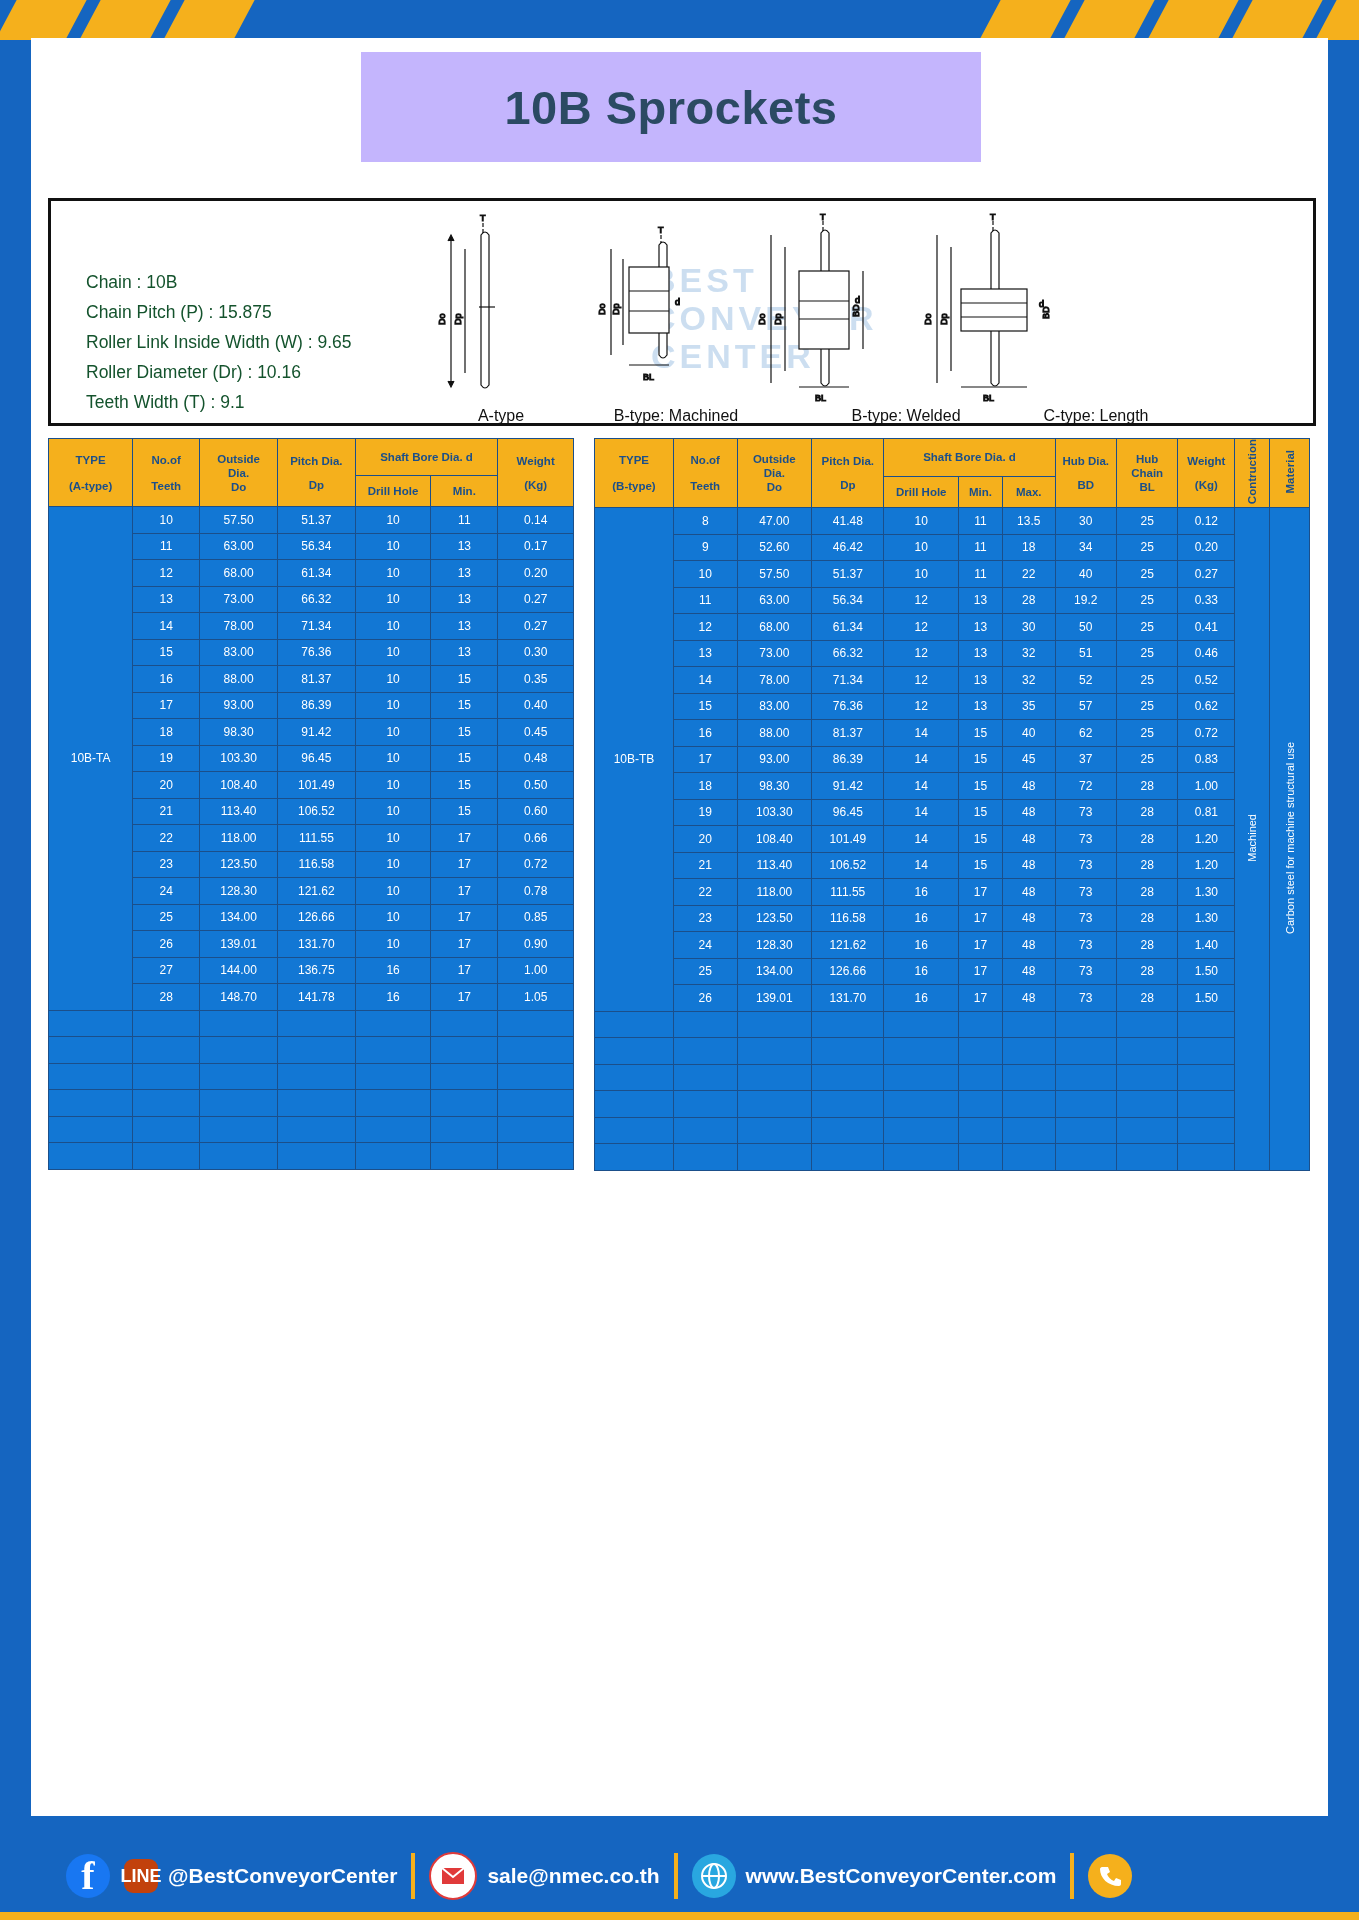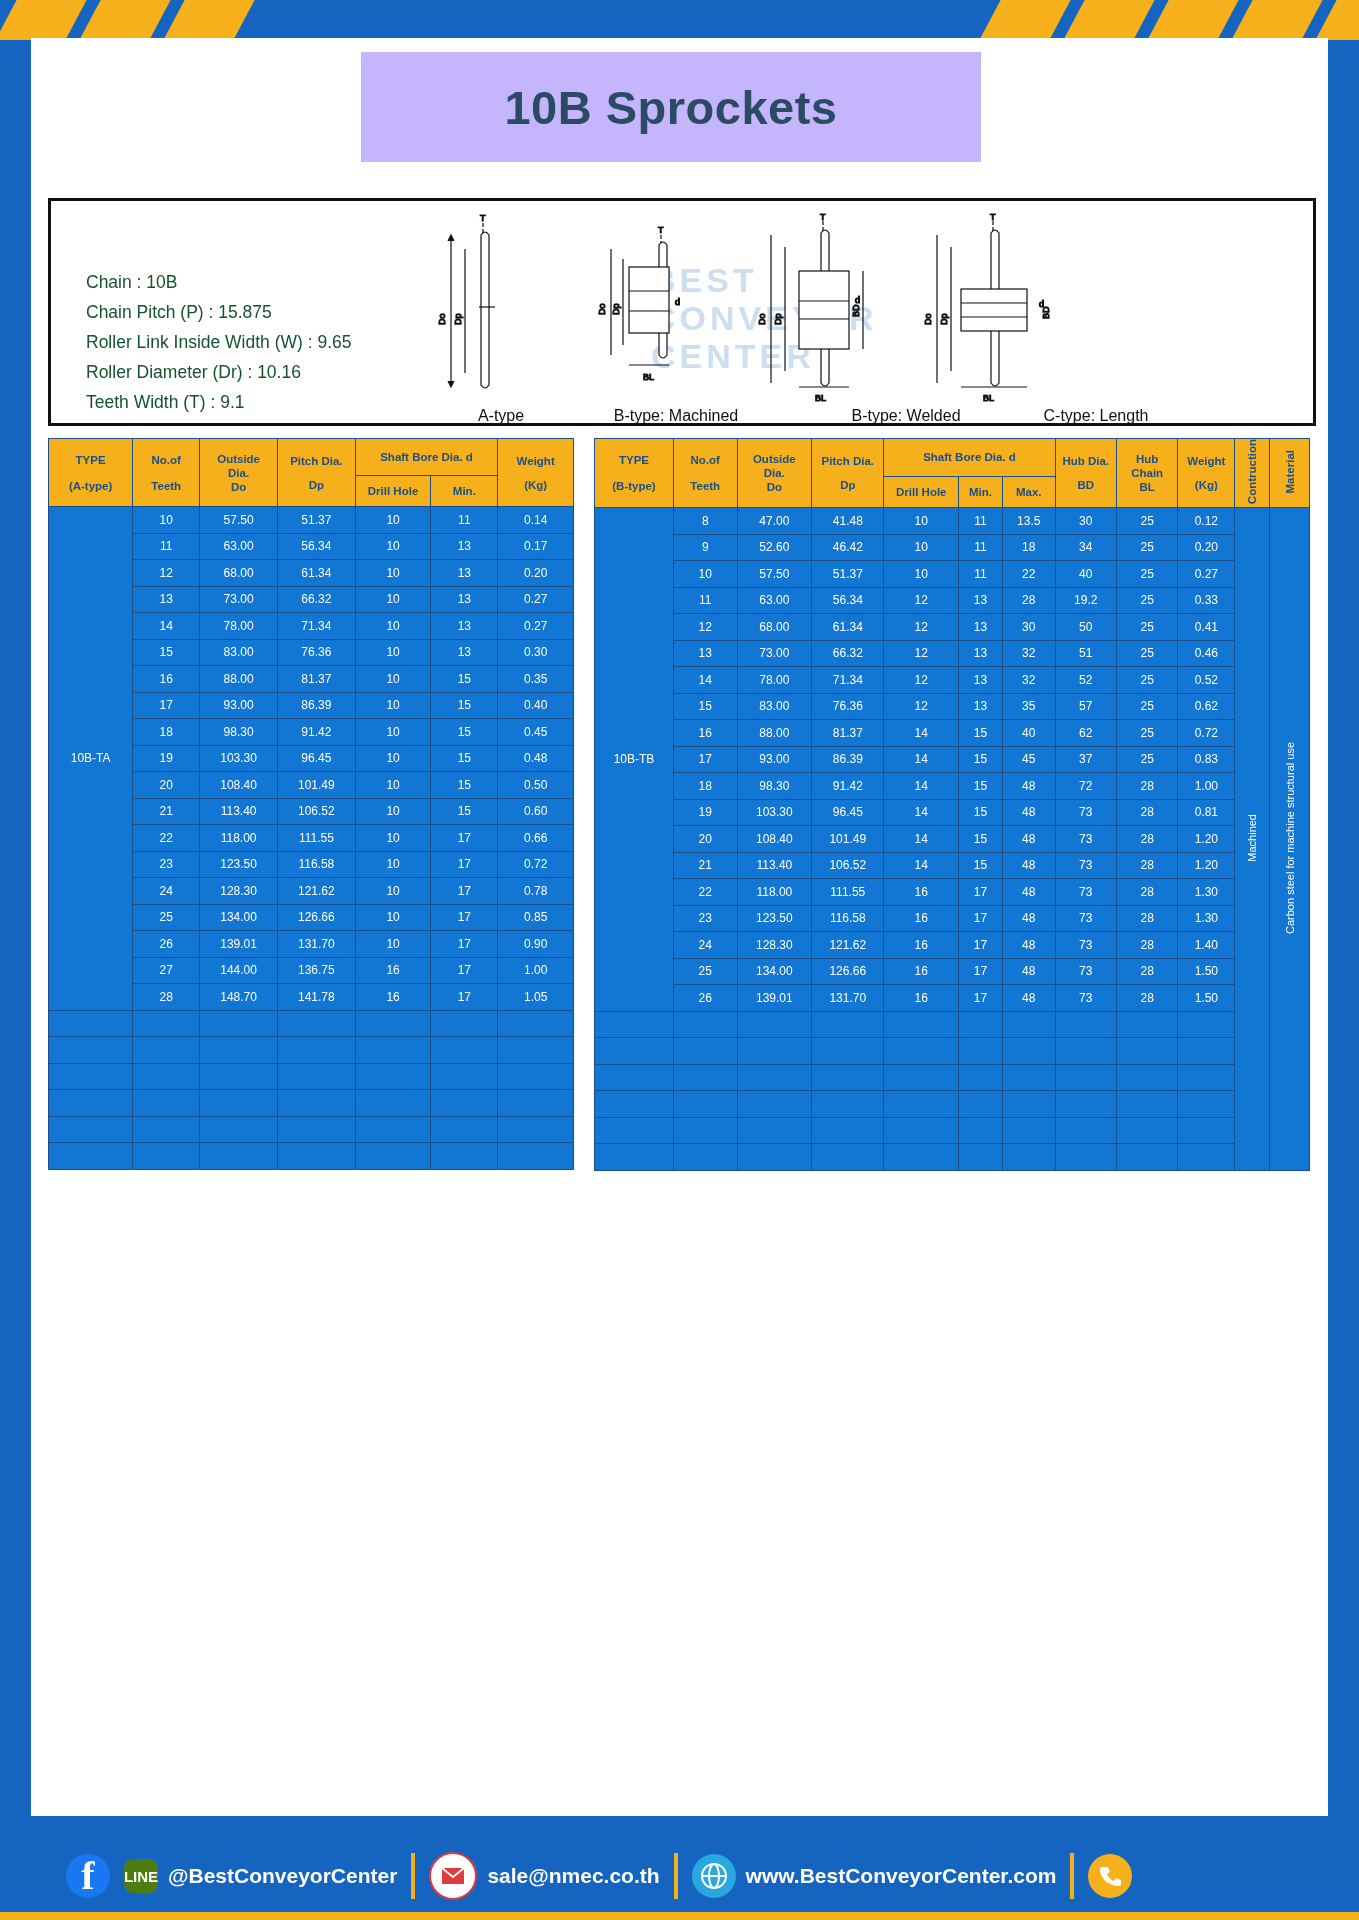--- a/index.html
+++ b/index.html
@@ -53,21 +53,21 @@
   }
   .tbl td.vert-cell{font-size:11px;}
   .blank td{height:25.5px;}
   
   .footer{position:absolute;left:0;top:1832px;width:1359px;height:88px;background:#1565c0;}
   .footer-inner{position:absolute;left:0;top:0;width:1359px;height:88px;display:flex;align-items:center;}
   .fitem{display:flex;align-items:center;color:#fff;font-weight:bold;font-size:21px;}
   .sep{width:4px;height:46px;background:#f5b01c;margin:0 14px;}
   .circ{width:44px;height:44px;border-radius:50%;display:flex;align-items:center;justify-content:center;margin-right:10px;}
   .fb{color:#fff;font-size:40px;font-weight:bold;font-family:"Liberation Serif",serif;line-height:40px;}
-  .line-badge{width:34px;height:34px;background:#4d7c0f;border-radius:9px;display:flex;align-items:center;justify-content:center;color:#fff;font-size:15px;font-weight:bold;margin-left:4px;margin-right:10px;}
+  .line-badge{width:34px;height:34px;background:#c2410c;border-radius:9px;display:flex;align-items:center;justify-content:center;color:#fff;font-size:18px;font-weight:bold;margin-left:4px;margin-right:10px;}
   .bot-band{position:absolute;left:0;bottom:0;width:1359px;height:8px;background:#f5b01c;}
 </style>
 </head>
 <body>
 
 <div class="top-band">
   <div class="chev" style="left:6px"></div>
   <div class="chev" style="left:90px"></div>
   <div class="chev" style="left:174px"></div>
   <div class="chev" style="left:990px"></div>

